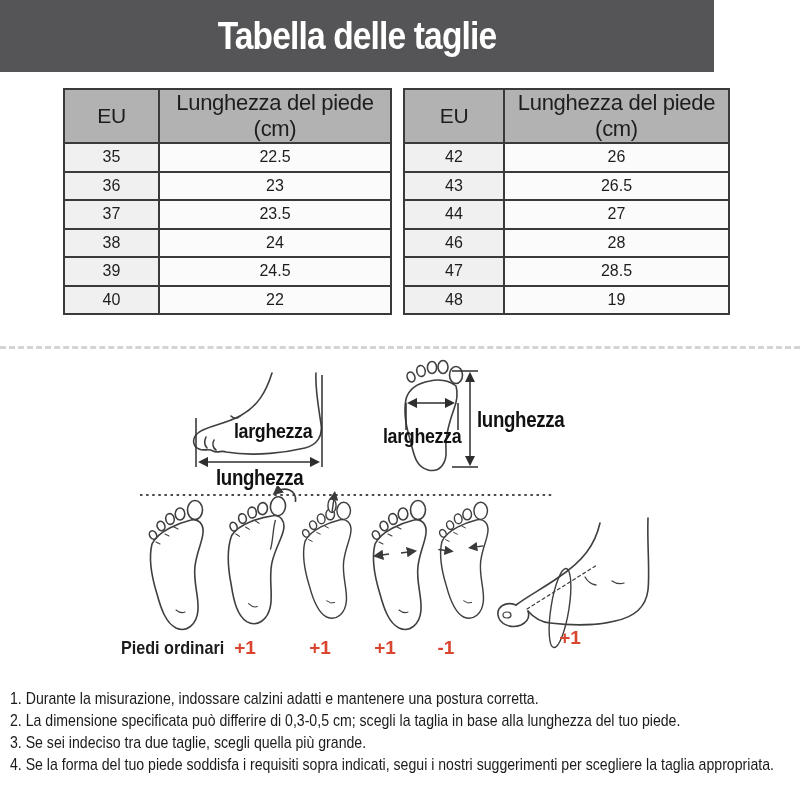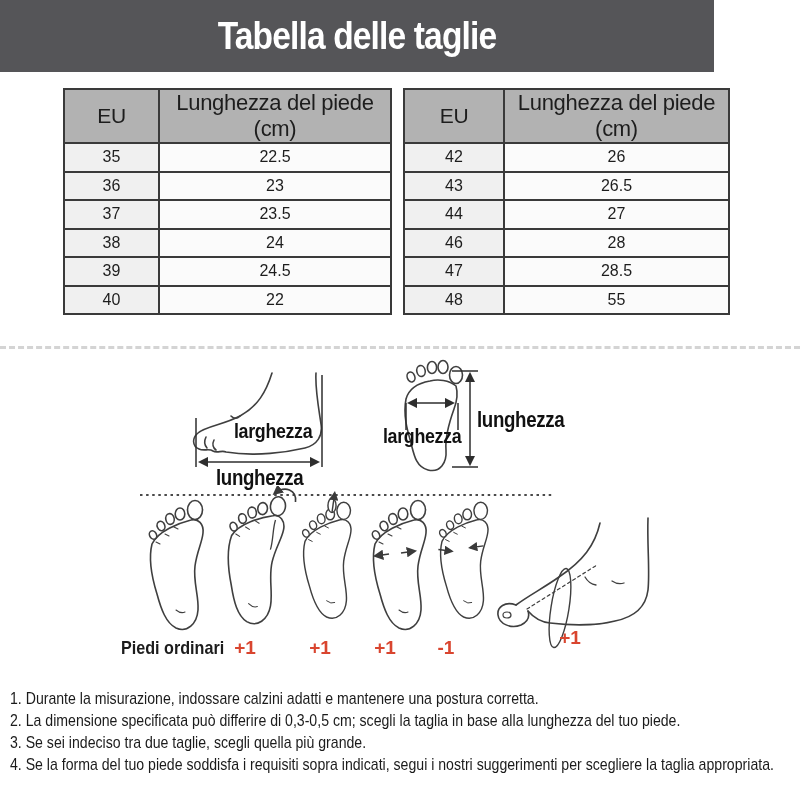--- a/index.html
+++ b/index.html
@@ -112,21 +112,21 @@
     <tr>
           <td class="eu">46</td>
           <td class="val">28</td>
         </tr>
     <tr>
           <td class="eu">47</td>
           <td class="val">28.5</td>
         </tr>
     <tr>
           <td class="eu">48</td>
-          <td class="val">55</td>
+          <td class="val">19</td>
         </tr>
   </tbody>
     </table>
 
   <div class="divider"></div>
 
   <svg style="top:355px" width="800" height="140" viewBox="0 355 800 140">
     <defs>
       <marker id="arr1" viewBox="0 0 10 10" refX="8" refY="5" markerWidth="7" markerHeight="7" orient="auto-start-reverse">
         <path d="M0,0 L10,5 L0,10 z" fill="#2e2e2e"></path>

